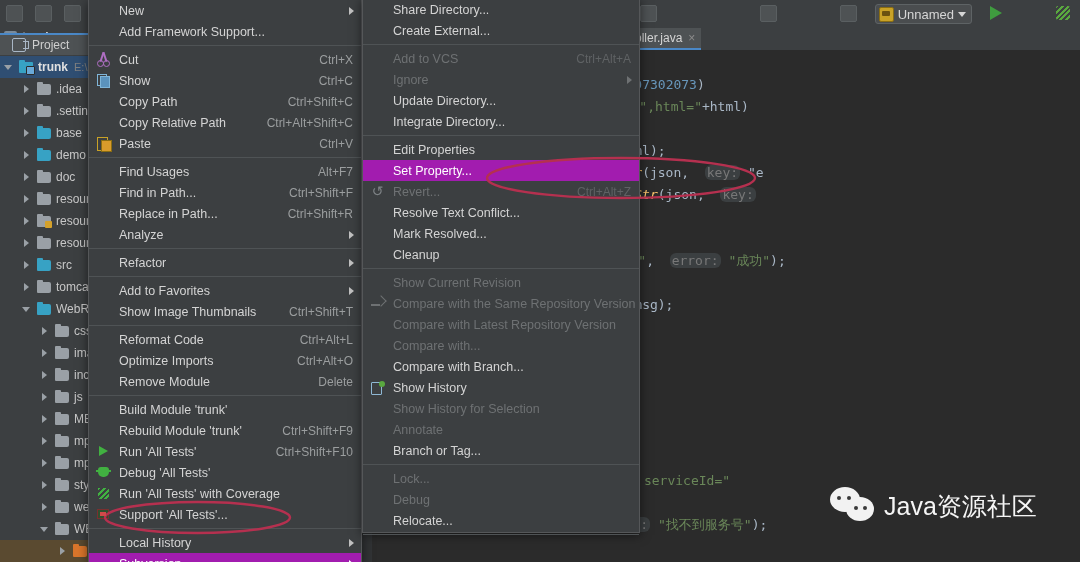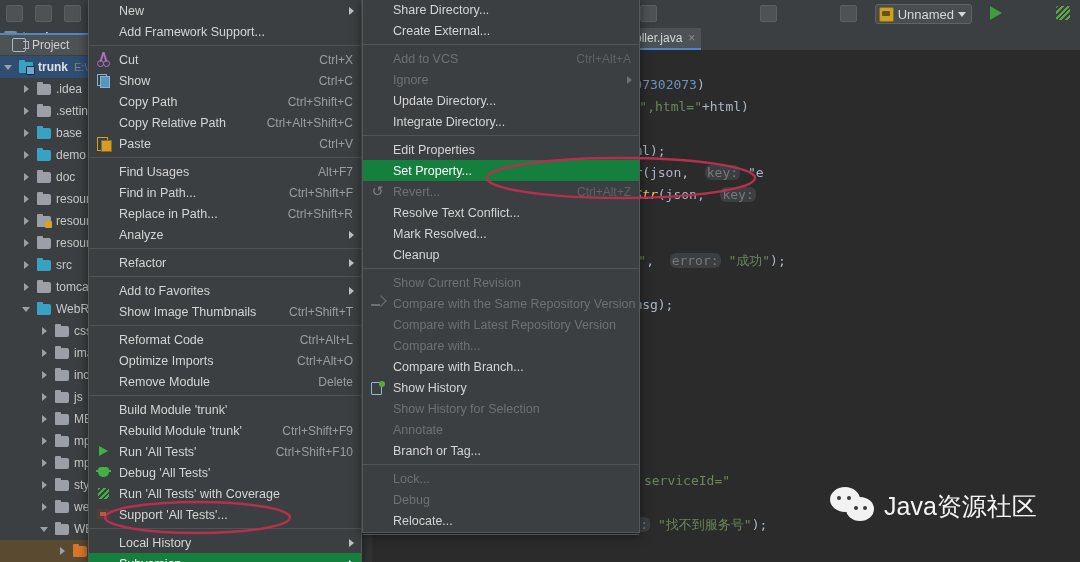--- a/index.html
+++ b/index.html
@@ -79,21 +79,21 @@
   .m{color:#ffc66d;font-style:italic;}
   .hint{background:#3b3f41;color:#787878;border-radius:6px;padding:0 2px;}
   .caretbar{position:absolute;left:12px;width:3px;height:22px;background:#3f6ea8;}
 
   
   .menu{position:absolute;background:#3c3f41;border:1px solid #555759;box-shadow:0 2px 10px rgba(0,0,0,.55);}
   #menu1{left:88px;top:0px;width:272px;height:562px;border-top:none;}
   #menu2{left:362px;top:-2px;width:276px;height:533px;}
   .mi{height:21px;display:flex;align-items:center;position:relative;padding-left:30px;padding-right:8px;font-size:12.5px;color:#d4d4d4;white-space:nowrap;box-sizing:border-box;}
   .mi.dis{color:#6e7173;}
-  .mi.sel{background:#15803d;color:#ffffff;}
+  .mi.sel{background:#a21caf;color:#ffffff;}
   .mi .acc{margin-left:auto;padding-left:26px;color:#9b9e9f;font-size:12px;}
   .mi.dis .acc{color:#5f6264;}
   .mi .sub{position:absolute;right:7px;top:7px;width:0;height:0;border-left:5px solid #c0c0c0;border-top:4px solid transparent;border-bottom:4px solid transparent;}
   .mi.dis .sub{border-left-color:#6e7173;}
   .mi.sel .sub{border-left-color:#ffffff;}
   .msep{height:1px;background:#4f5355;margin:3px 0 3px 0;}
   .mi .mic{position:absolute;left:7px;top:3px;width:15px;height:15px;}
 
   
   .ic-cut{position:relative;}

